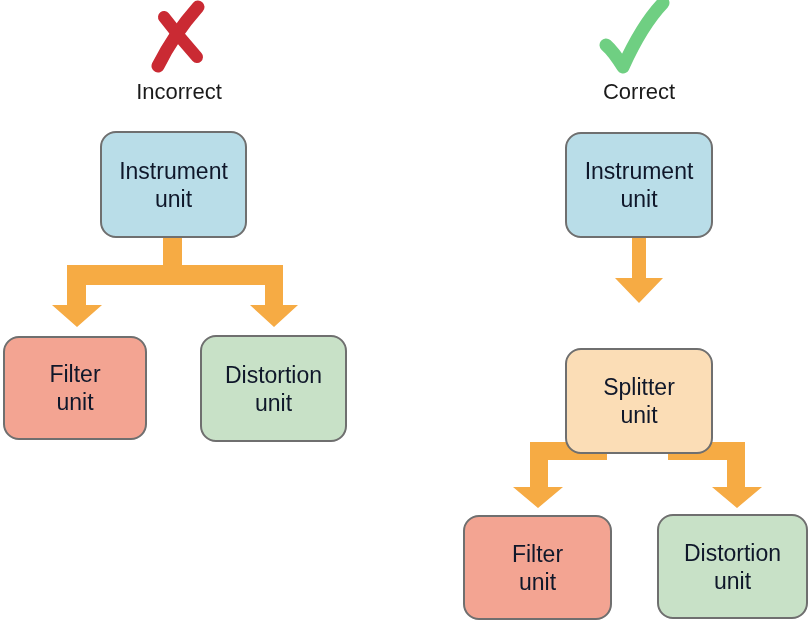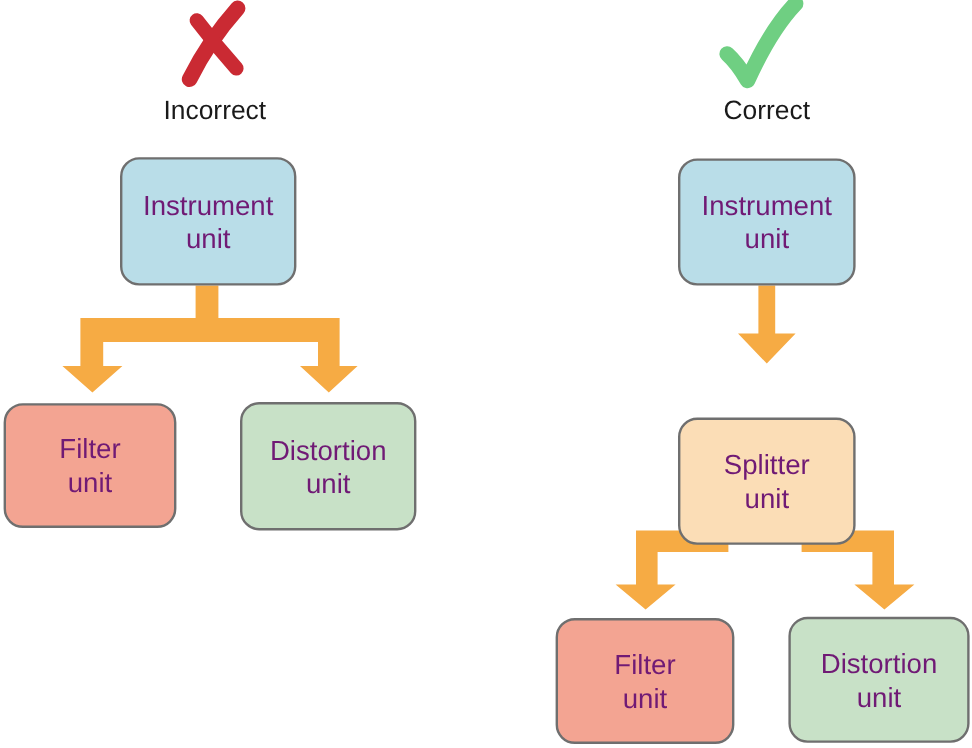--- a/index.html
+++ b/index.html
@@ -35,21 +35,21 @@
     position: absolute;
     box-sizing: border-box;
     border: 2px solid #6f6f6f;
     border-radius: 16px;
     display: flex;
     flex-direction: column;
     align-items: center;
     justify-content: center;
     font-size: 23px;
     line-height: 28px;
-    color: #701a75;
+    color: #0f172a;
     text-align: center;
   }
   #l-instrument { left: 100px; top: 131px; width: 147px; height: 107px; }
   #l-filter     { left: 3px;   top: 336px; width: 144px; height: 104px; }
   #l-distortion { left: 200px; top: 335px; width: 147px; height: 107px; }
   #r-instrument { left: 565px; top: 132px; width: 148px; height: 106px; }
   #r-splitter   { left: 565px; top: 312px; width: 148px; height: 106px; margin-top: 36px; }
   #r-filter     { left: 463px; top: 515px; width: 149px; height: 105px; }
   #r-distortion { left: 657px; top: 514px; width: 151px; height: 105px; }
 </style>

